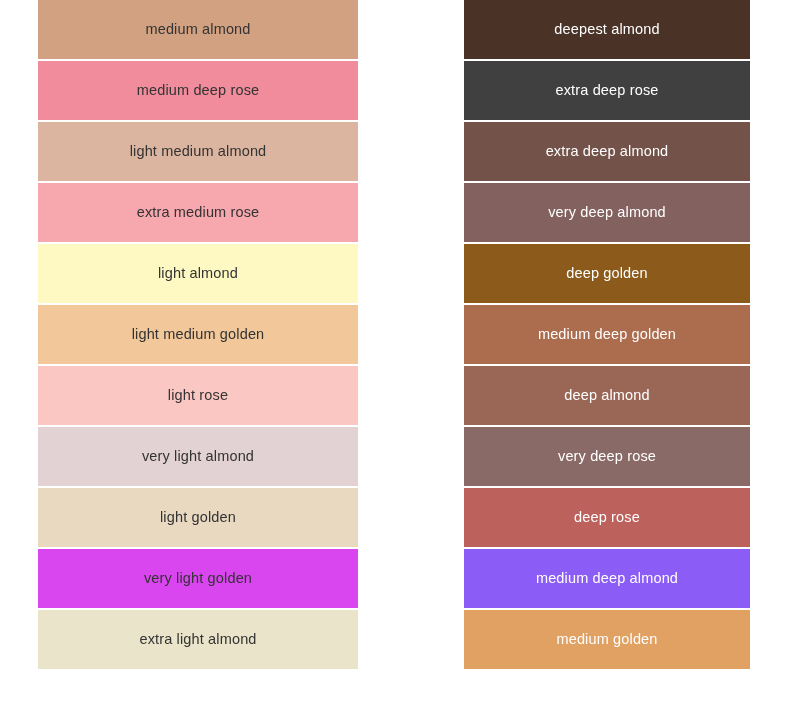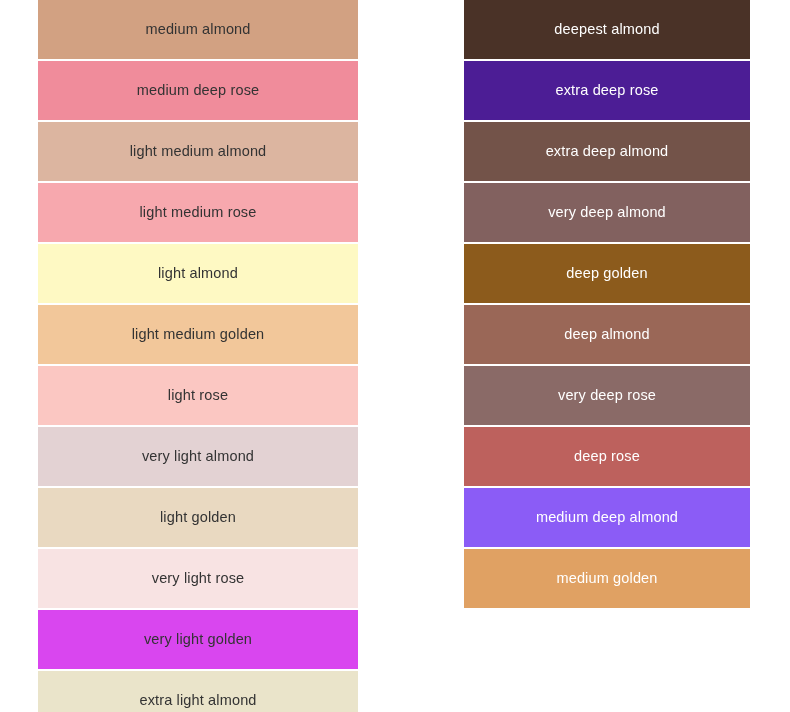--- a/index.html
+++ b/index.html
@@ -70,62 +70,62 @@
       <div class="swatch tone-dark" style="background-color: rgb(210, 161, 130);">
         <span class="swatch-label">medium almond</span>
       </div>
       <div class="swatch tone-dark" style="background-color: rgb(240, 140, 155);">
         <span class="swatch-label">medium deep rose</span>
       </div>
       <div class="swatch tone-dark" style="background-color: rgb(220, 181, 160);">
         <span class="swatch-label">light medium almond</span>
       </div>
       <div class="swatch tone-dark" style="background-color: rgb(247, 168, 174);">
-        <span class="swatch-label">light medium rose</span>
+        <span class="swatch-label">extra medium rose</span>
       </div>
       <div class="swatch tone-dark" style="background-color: #fef9c3;">
         <span class="swatch-label">light almond</span>
       </div>
       <div class="swatch tone-dark" style="background-color: rgb(242, 199, 154);">
         <span class="swatch-label">light medium golden</span>
       </div>
       <div class="swatch tone-dark" style="background-color: rgb(251, 199, 194);">
         <span class="swatch-label">light rose</span>
       </div>
       <div class="swatch tone-dark" style="background-color: rgb(227, 210, 211);">
         <span class="swatch-label">very light almond</span>
       </div>
       <div class="swatch tone-dark" style="background-color: rgb(233, 217, 193);">
         <span class="swatch-label">light golden</span>
       </div>
-      <div class="swatch tone-dark" style="background-color: rgb(248, 227, 227);">
-        <span class="swatch-label">very light rose</span>
-      </div>
       <div class="swatch tone-dark" style="background-color: #d946ef;">
         <span class="swatch-label">very light golden</span>
       </div>
       <div class="swatch tone-dark" style="background-color: rgb(234, 228, 202);">
         <span class="swatch-label">extra light almond</span>
       </div>
     </div>
   <div class="swatch-column right-column">
       <div class="swatch tone-light" style="background-color: rgb(74, 50, 39);">
         <span class="swatch-label">deepest almond</span>
       </div>
-      <div class="swatch tone-light" style="background-color: #4c1d95;">
+      <div class="swatch tone-light" style="background-color: #404040;">
         <span class="swatch-label">extra deep rose</span>
       </div>
       <div class="swatch tone-light" style="background-color: rgb(115, 83, 73);">
         <span class="swatch-label">extra deep almond</span>
       </div>
       <div class="swatch tone-light" style="background-color: rgb(130, 97, 95);">
         <span class="swatch-label">very deep almond</span>
       </div>
       <div class="swatch tone-light" style="background-color: rgb(140, 91, 28); justify-content: center;">
         <span class="swatch-label">deep golden</span>
+      </div>
+      <div class="swatch tone-light" style="background-color: rgb(171, 109, 77);">
+        <span class="swatch-label">medium deep golden</span>
       </div>
       <div class="swatch tone-light" style="background-color: rgb(154, 103, 87);">
         <span class="swatch-label">deep almond</span>
       </div>
       <div class="swatch tone-light" style="background-color: rgb(138, 106, 103); justify-content: center;">
         <span class="swatch-label">very deep rose</span>
       </div>
       <div class="swatch tone-light" style="background-color: rgb(189, 97, 93);">
         <span class="swatch-label">deep rose</span>
       </div>

